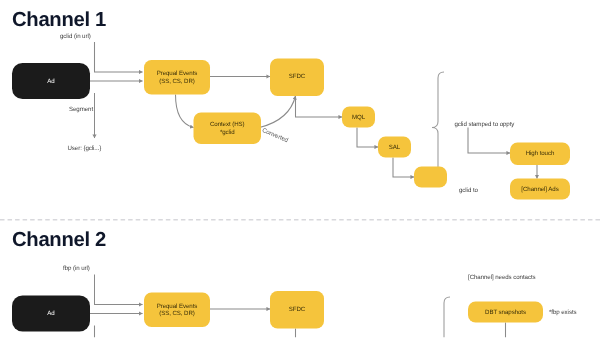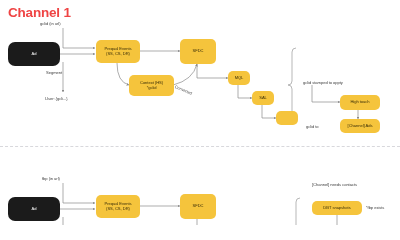--- a/index.html
+++ b/index.html
@@ -5,21 +5,21 @@
   html,body{margin:0;padding:0;}
   body{
     width:400px;height:225px;background:#ffffff;overflow:hidden;
     font-family:"Liberation Sans","DejaVu Sans",sans-serif;
     position:relative;
   }
   .canvas{position:absolute;inset:0;}
   svg.wires{position:absolute;left:0;top:0;width:400px;height:225px;overflow:visible;}
 
   .title{
-    position:absolute;font-weight:bold;color:#ef4444;
+    position:absolute;font-weight:bold;color:#0f172a;
     letter-spacing:-0.2px;white-space:nowrap;
   }
   #channel1-title{left:8px;top:5px;font-size:13.5px;}
   #channel2-title{left:8px;top:152px;font-size:13.5px;}
 
   .divider{
     position:absolute;left:0;top:146px;width:400px;height:0;
     border-top:1px dashed #d8d8dc;
   }
 
@@ -120,20 +120,21 @@
   <div class="lbl" style="left:303px;top:80px;">gclid stamped to oppty</div>
 
   <div class="node amber" style="left:340px;top:95px;width:40px;height:15px;">High touch</div>
 
   <div class="lbl" style="left:306px;top:124px;">gclid to</div>
 
   <div class="node amber" style="left:340px;top:119px;width:40px;height:14px;">[Channel] Ads</div>
 
   <div class="divider"></div>
 
+  <div class="title" id="channel2-title">Channel 2</div>
 
   <div class="lbl" style="left:42px;top:176px;">fbp (in url)</div>
 
   <div class="node dark" style="left:8px;top:197px;width:52px;height:24px;">Ad</div>
 
   <div class="node amber" style="left:96px;top:195px;width:44px;height:23px;">Prequal Events
 (SS, CS, DR)</div>
 
   <div class="node amber" style="left:180px;top:194px;width:36px;height:25px;">SFDC</div>
 

